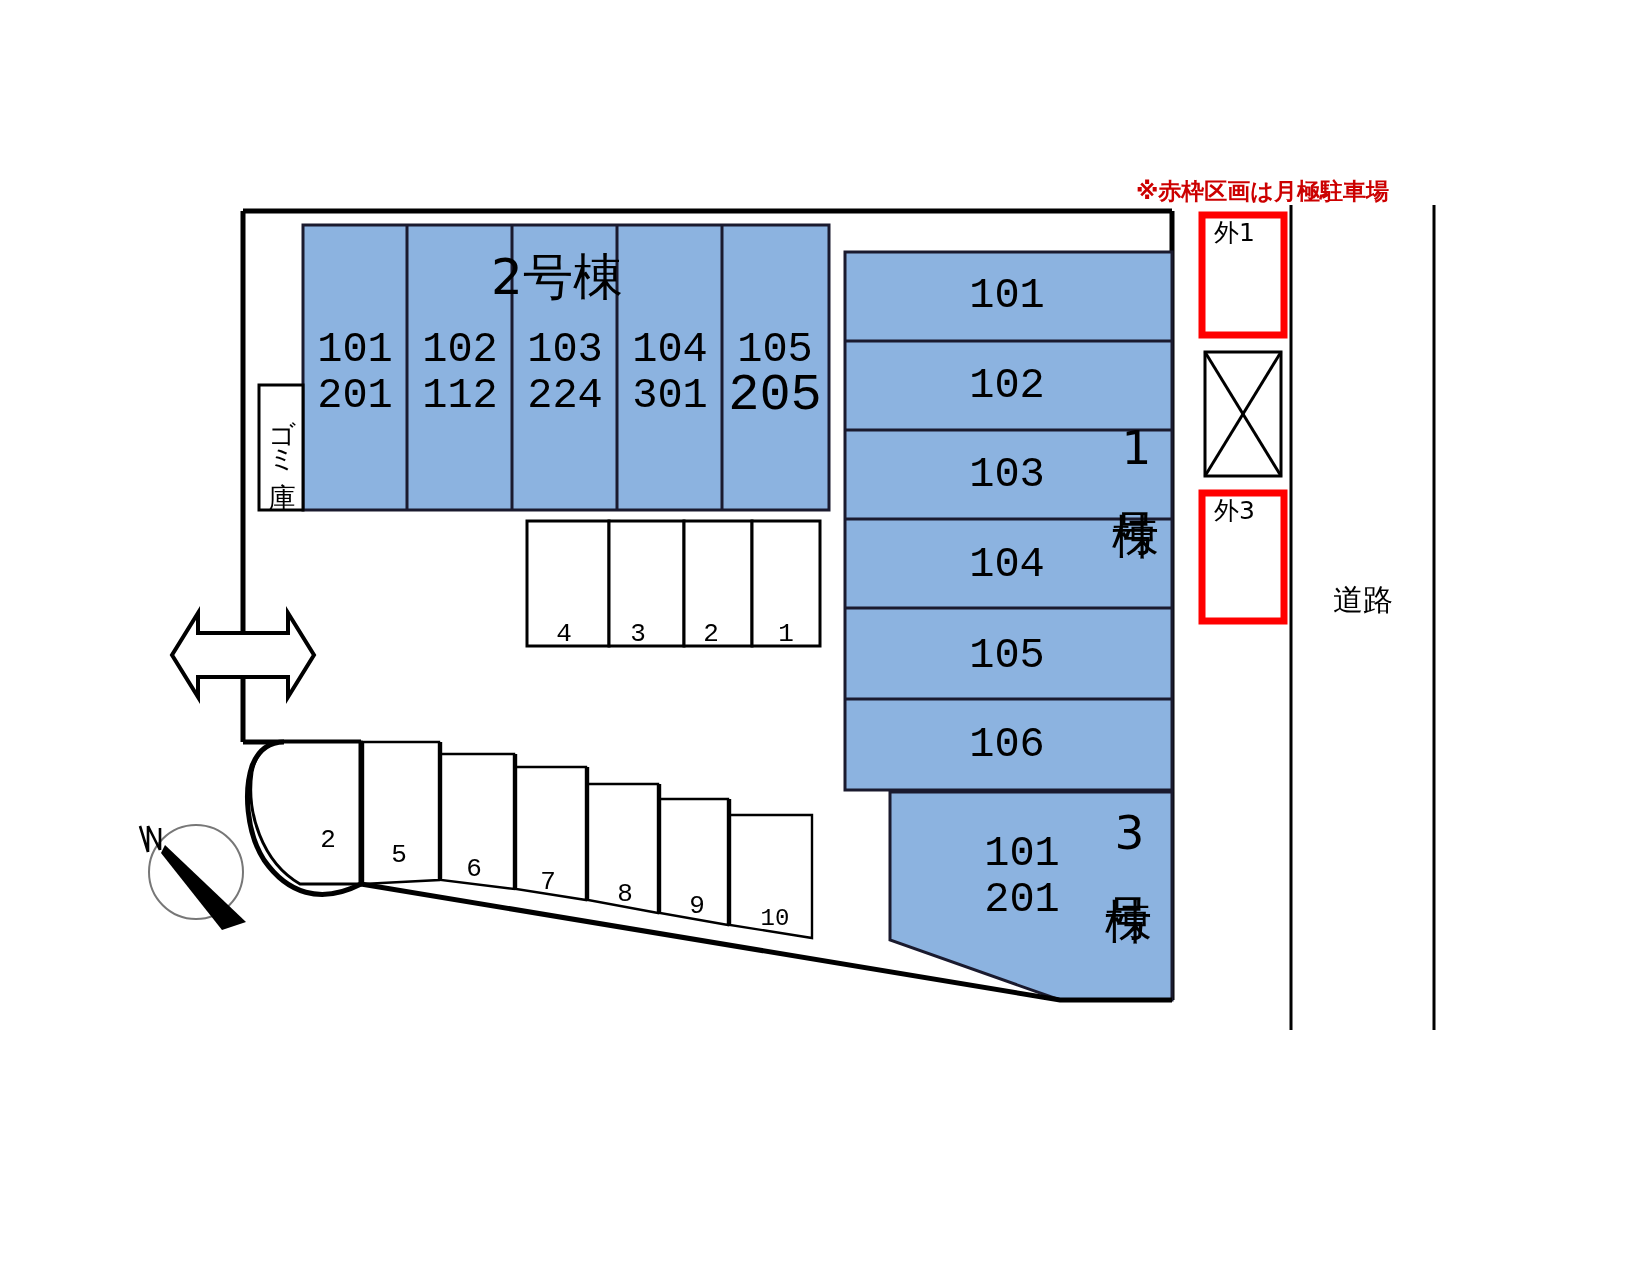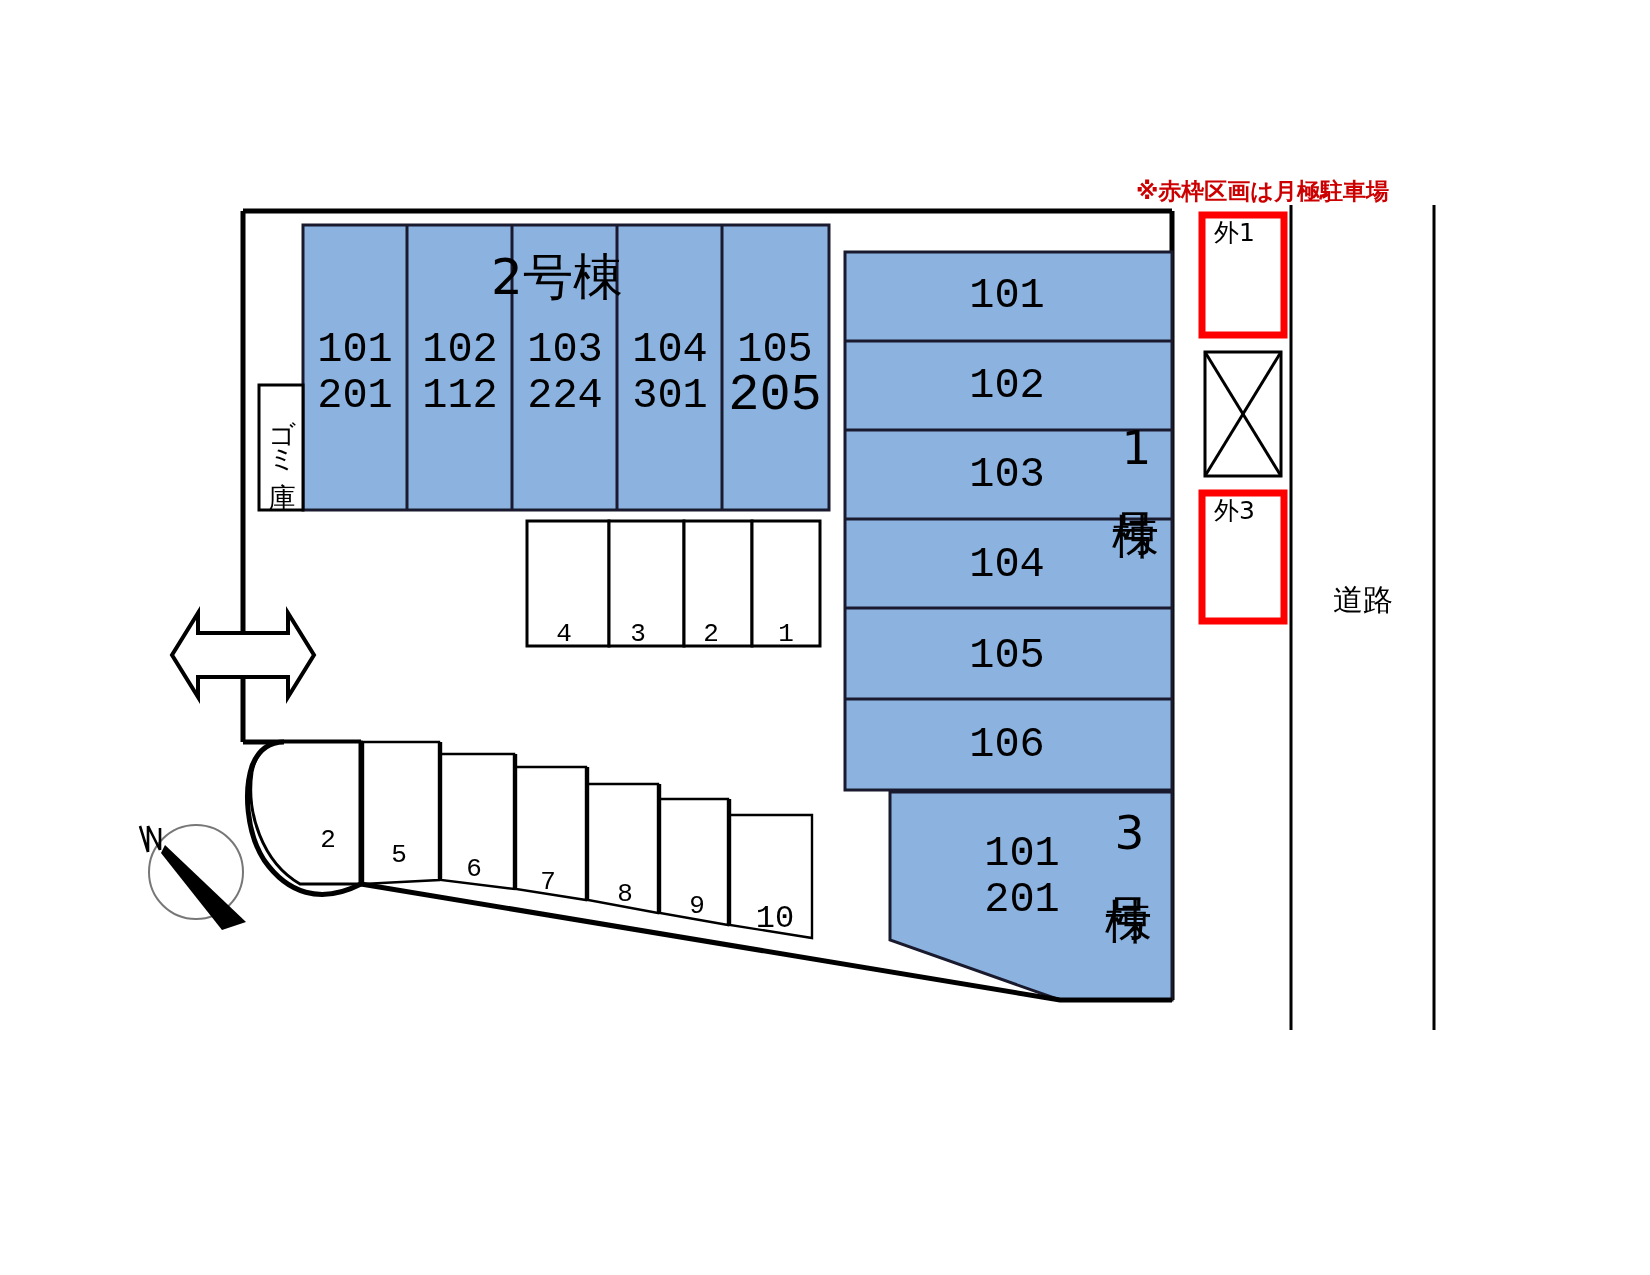--- a/index.html
+++ b/index.html
@@ -154,20 +154,20 @@
   <div class="txt num ctr" style="left:1022px;top:900px;font-size:42px;">201</div>
 
   <div class="txt jp" style="left:1105px;top:805px;font-size:47px;writing-mode:vertical-rl;text-orientation:upright;line-height:1.02;">3号棟</div>
 
   <div class="txt num ctr" style="left:328px;top:840px;font-size:26px;">2</div>
   <div class="txt num ctr" style="left:399px;top:855px;font-size:26px;">5</div>
   <div class="txt num ctr" style="left:474px;top:869px;font-size:26px;">6</div>
   <div class="txt num ctr" style="left:548px;top:882px;font-size:26px;">7</div>
   <div class="txt num ctr" style="left:625px;top:894px;font-size:26px;">8</div>
   <div class="txt num ctr" style="left:697px;top:906px;font-size:26px;">9</div>
-  <div class="txt num ctr" style="left:775px;top:919px;font-size:32px;">10</div>
+  <div class="txt num ctr" style="left:775px;top:919px;font-size:24px;">10</div>
 
   <div class="txt jp" style="left:1214px;top:220px;font-size:25px;">外1</div>
   <div class="txt jp" style="left:1214px;top:498px;font-size:25px;">外3</div>
 
   <div class="txt jp ctr" style="left:1363px;top:600px;font-size:30px;">道路</div>
 
 </div>
 
 </body></html>

